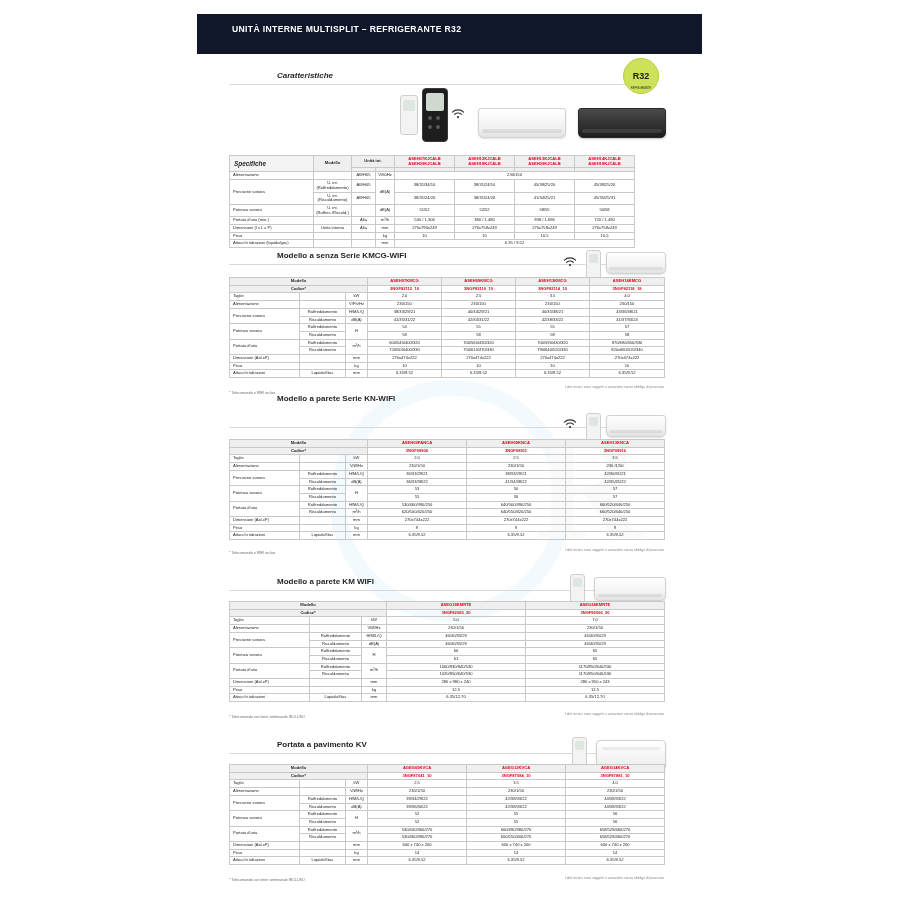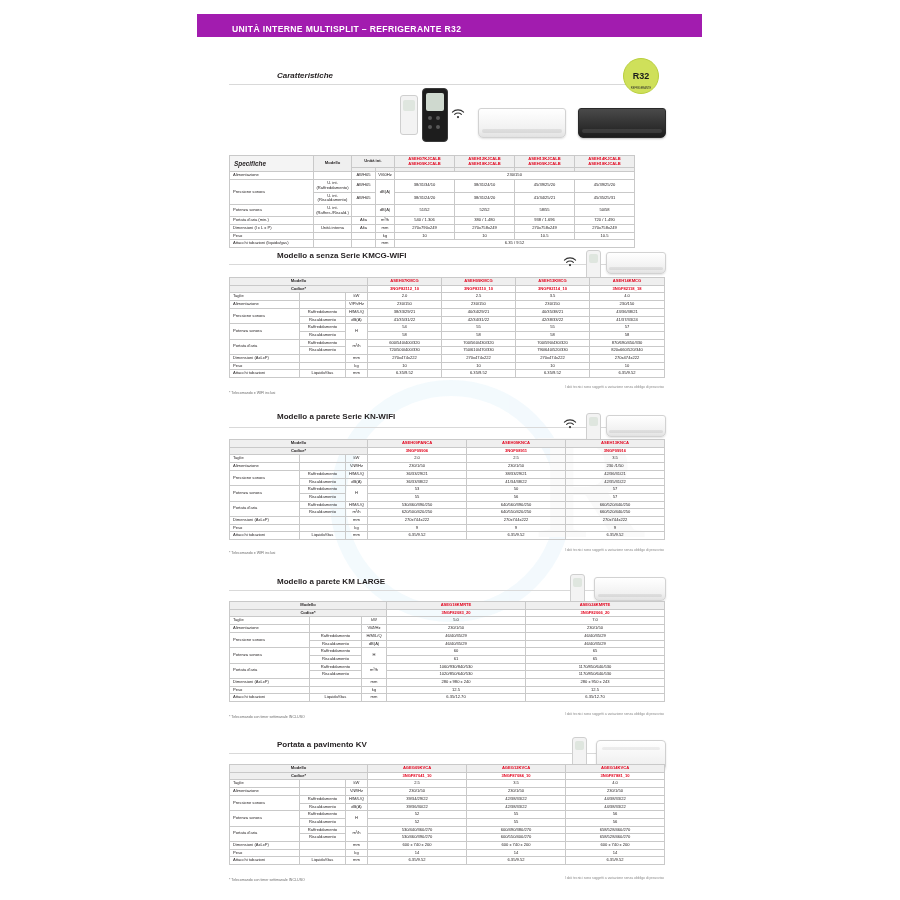--- a/index.html
+++ b/index.html
@@ -8,22 +8,22 @@
     background:#ffffff;
     font-family:"Liberation Sans", sans-serif;
     color:#231f20;
     position:relative;
     overflow:hidden;
   }
   .page{position:relative;width:900px;height:900px;}
 
   
   .banner{
-    position:absolute;left:197px;top:14px;width:505px;height:23px;
-    background:#a21caf;
+    position:absolute;left:197px;top:14px;width:505px;height:40px;
+    background:#0f172a;
   }
   .banner .txt{
     position:absolute;left:35px;top:10px;
     color:#fff;font-size:8.6px;font-weight:bold;letter-spacing:.35px;
   }
 
   
   .wm{
     position:absolute;left:330px;top:380px;width:300px;height:220px;
     opacity:.12;pointer-events:none;
@@ -437,21 +437,21 @@
           <td>mm</td>
           <td>6.35/9.52</td>
           <td>6.35/9.52</td>
           <td>6.35/9.52</td>
           <td>6.35/9.52</td>
         </tr>
     </tbody>
   </table>
   <div class="foot" style="left:229px;top:391px;">* Telecomando e WIFI inclusi</div>
 
-  <div class="sec-title" style="left:229px;top:412px;">Modello a parete Serie KN-WIFI</div>
+  <div class="sec-title" style="left:229px;top:394px;">Modello a parete Serie KN-WIFI</div>
   <div class="rule" style="left:229px;top:427px;width:420px;"></div>
   <div class="wifi" style="left:563px;top:418px;">
     <svg width="14" height="11" viewBox="0 0 14 11">
         <path d="M7 10.2a1.1 1.1 0 100-2.2 1.1 1.1 0 000 2.2z" fill="#333"></path>
         <path d="M3.6 6.4a5 5 0 016.8 0" stroke="#333" stroke-width="1.1" fill="none" stroke-linecap="round"></path>
         <path d="M1.4 4.1a8.2 8.2 0 0111.2 0" stroke="#333" stroke-width="1.1" fill="none" stroke-linecap="round"></path>
       </svg>
   </div>
   <div class="remote-small" style="left:586px;top:413px;width:13px;height:30px;">
       <div class="scr"></div>
@@ -565,21 +565,21 @@
           <td>6.35/9.52</td>
           <td>6.35/9.52</td>
           <td>6.35/9.52</td>
         </tr>
     </tbody>
   </table>
   <div class="foot" style="left:229px;top:551px;">* Telecomando e WIFI inclusi</div>
   <div class="foot-r" style="left:470px;top:548px;width:194px;">I dati tecnici sono soggetti a variazione senza obbligo di preavviso</div>
   <div class="foot-r" style="left:470px;top:385px;width:194px;">I dati tecnici sono soggetti a variazione senza obbligo di preavviso</div>
 
-  <div class="sec-title" style="left:229px;top:577px;">Modello a parete KM LARGE</div>
+  <div class="sec-title" style="left:229px;top:577px;">Modello a parete KM WIFI</div>
   <div class="rule" style="left:229px;top:590px;width:420px;"></div>
   <div class="remote-small" style="left:570px;top:574px;width:13px;height:30px;">
       <div class="scr"></div>
     </div>
   <div class="unit white" style="left:594px;top:577px;width:70px;height:22px;">
       <div class="louver"></div>
     </div>
 
   <table class="spec" style="left:229px;top:601px;width:435px;">
     <colgroup>

